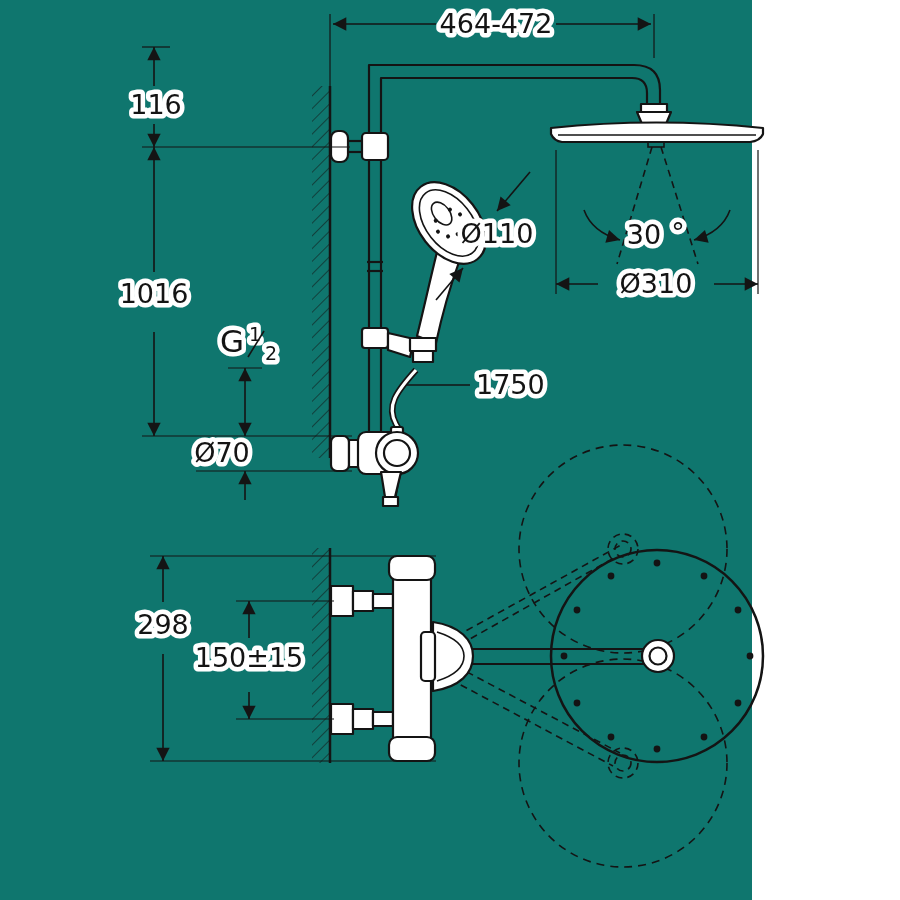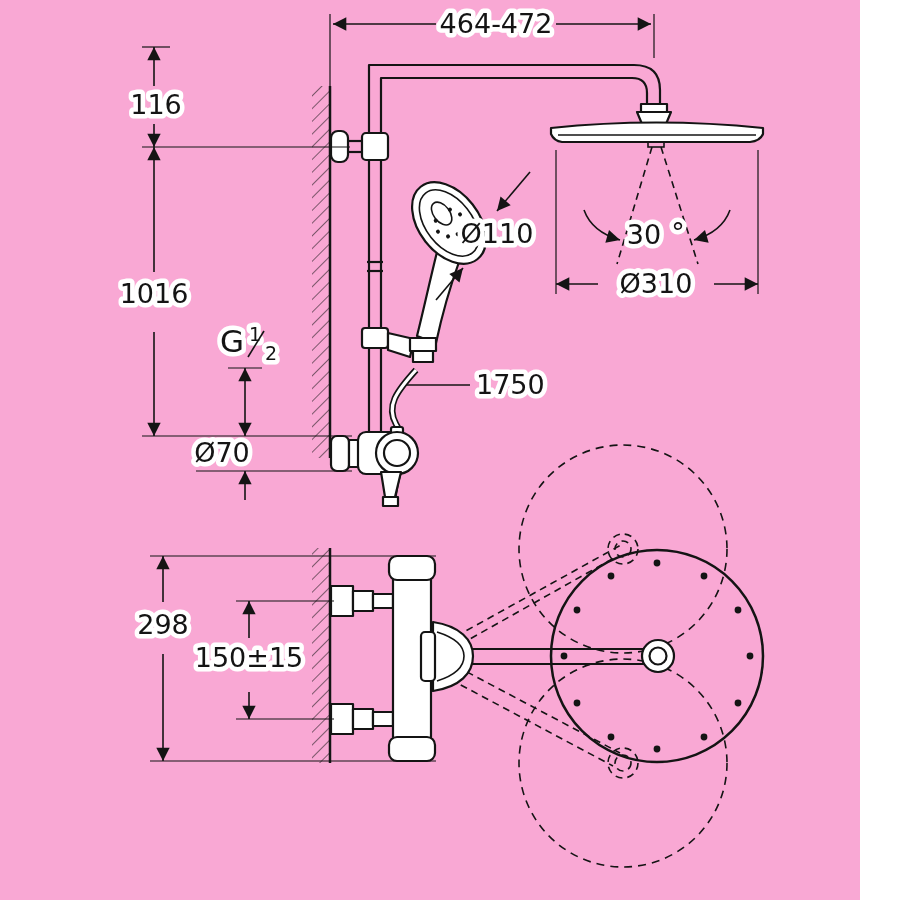--- a/index.html
+++ b/index.html
@@ -1,16 +1,16 @@
 <!DOCTYPE html>
 <html><head>
 <meta charset="utf-8">
 <style>
   html,body{margin:0;padding:0;background:#ffffff;}
-  #stage{width:860px;height:900px;background:#f9a8d4;position:relative;font-family:"DejaVu Sans",sans-serif;}
+  #stage{width:752px;height:900px;background:#0f766e;position:relative;font-family:"DejaVu Sans",sans-serif;}
   .ln{stroke:#141414;stroke-width:2.2;fill:none;stroke-linejoin:round;}
   .ln3{stroke:#141414;stroke-width:2.5;fill:none;stroke-linejoin:round;}
   .f{fill:#ffffff;}
   .thin{stroke:#141414;stroke-width:1.2;fill:none;}
   .dim{stroke:#141414;stroke-width:1.6;fill:none;}
   .dash{stroke-dasharray:7 5;}
   .dash2{stroke-dasharray:8 6;}
   .hose-o{stroke:#141414;stroke-width:6.5;fill:none;}
   .hose-i{stroke:#ffffff;stroke-width:3.2;fill:none;}
   .dt{font-family:"DejaVu Sans",sans-serif;font-size:27px;fill:#141414;

